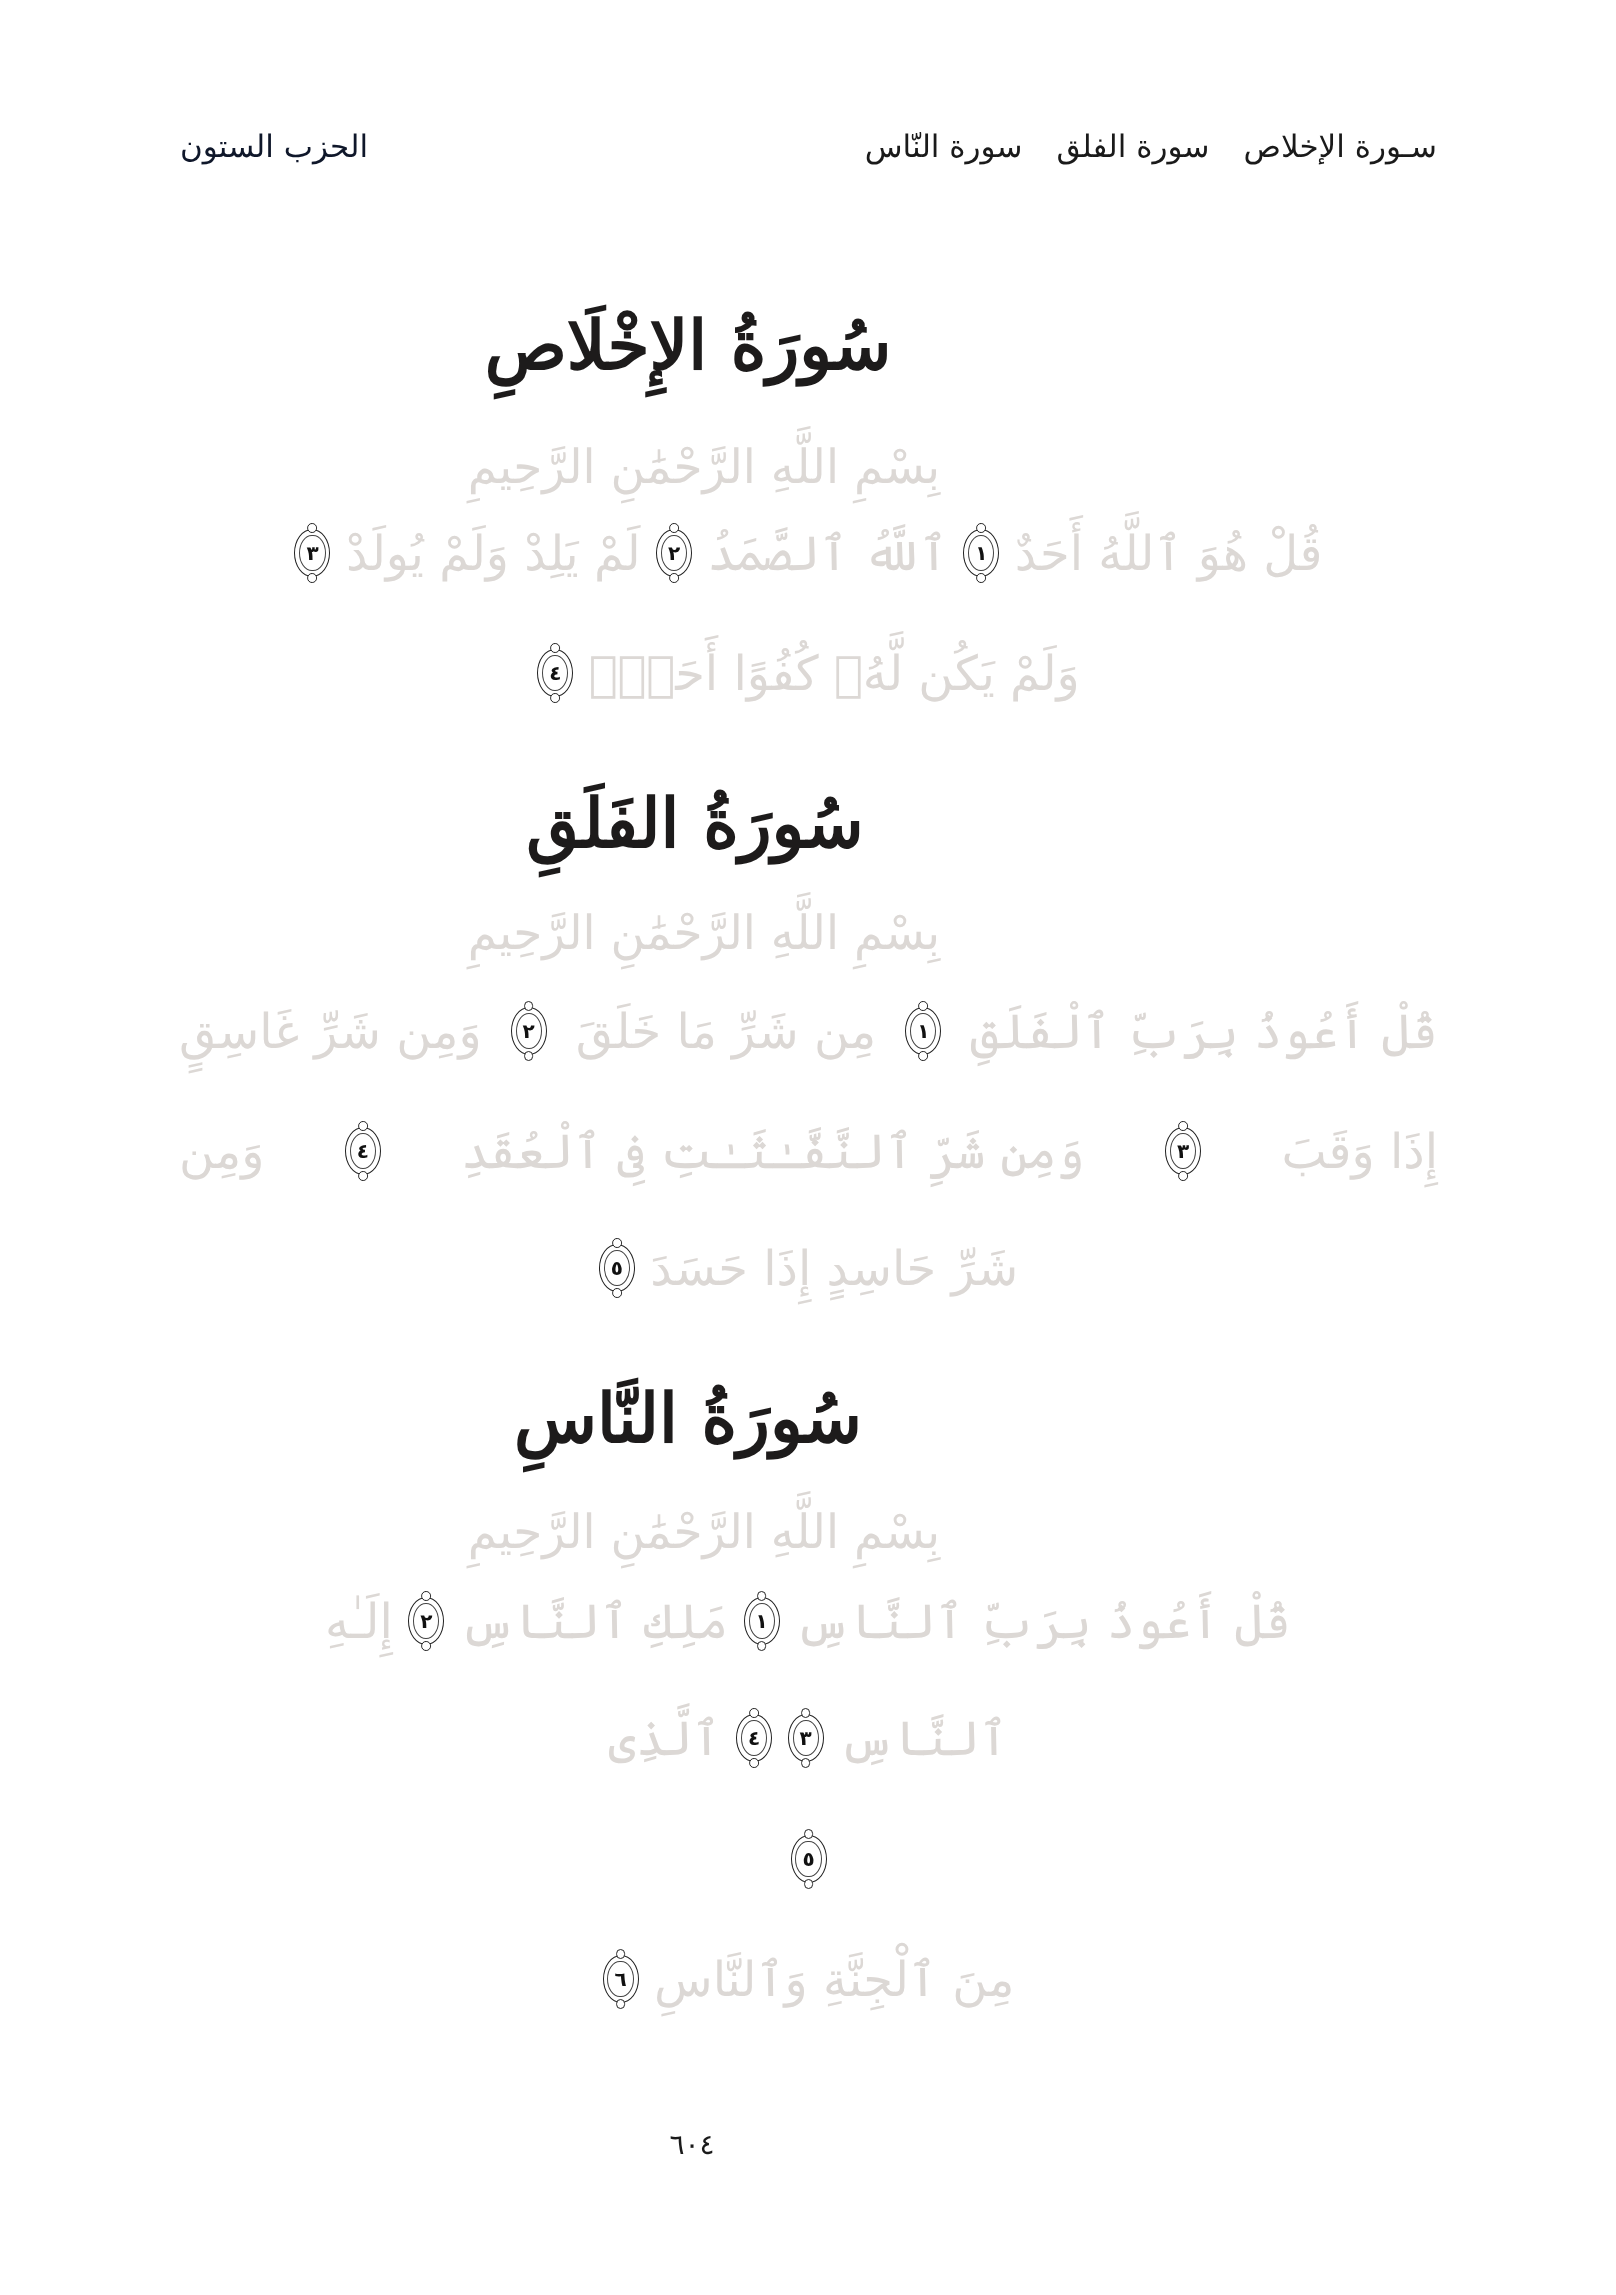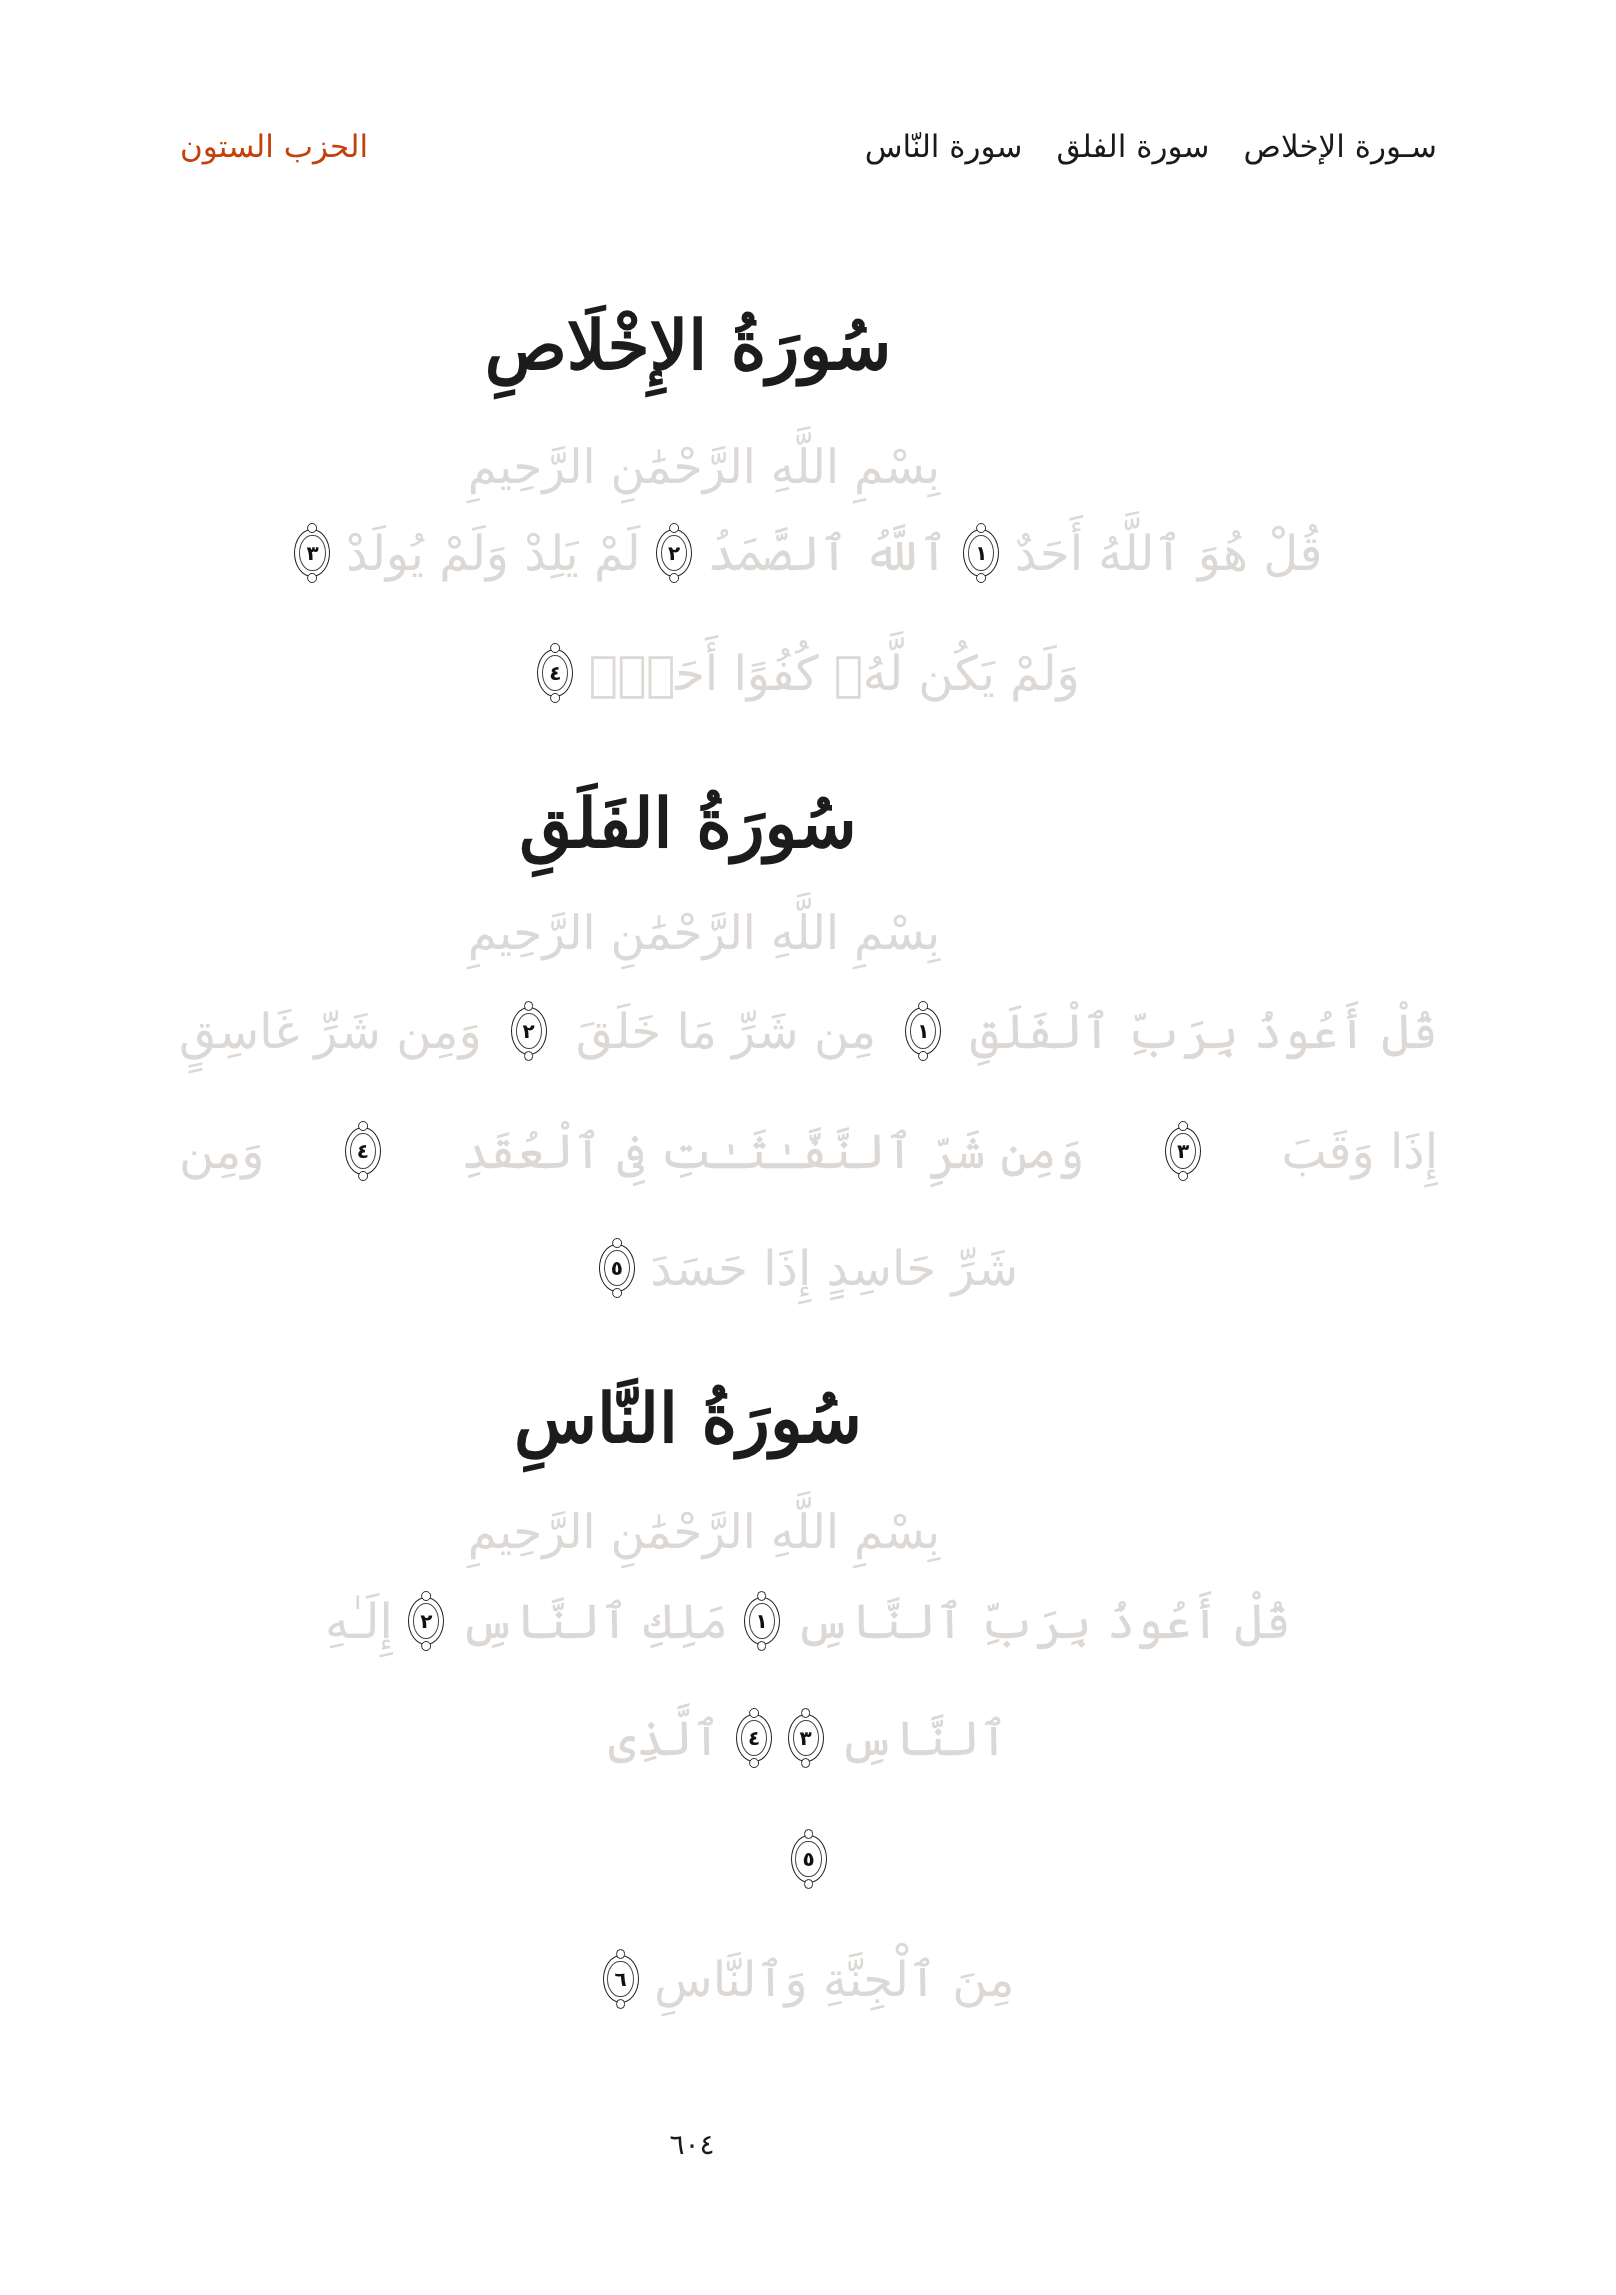--- a/index.html
+++ b/index.html
@@ -10,21 +10,21 @@
   .running-header {
     position: absolute; top: 128px; left: 0; width: 1616px; height: 62px;
   }
   .header-surahs {
     position: absolute; right: 179px; top: 0;
     font-family: "DejaVu Serif", serif; font-size: 31px; color: #1a1a1a;
     display: flex; gap: 34px; direction: rtl;
   }
   .header-hizb {
     position: absolute; left: 180px; top: 0;
-    font-family: "DejaVu Serif", serif; font-size: 31px; color: #c2410c; text-align: right;
+    font-family: "DejaVu Serif", serif; font-size: 31px; color: #0f172a; text-align: right;
   }
   .surah-title {
     position: absolute; left: 0; width: 1376px; text-align: center;
     font-family: "DejaVu Serif", serif; font-weight: bold; font-size: 68px; color: #1d1b1b;
     line-height: 1;
   }
   .basmala {
     position: absolute; left: 0; width: 1408px; text-align: center;
     font-family: "DejaVu Serif", serif; font-size: 47px; color: #dcd8d5; line-height: 1;
     letter-spacing: 1.6px;
@@ -95,21 +95,21 @@
 </div>
 
 <div class="verse-line" style="top:649px;">
   <span>وَلَمْ يَكُن لَّهُۥ كُفُوًا أَحَدٌۢ</span>
   <span class="ayah-marker">
       <span class="ayah-inner"></span>
       <span class="ayah-num">٤</span>
     </span>
 </div>
 
-<div class="surah-title" style="top:789px;">سُورَةُ الفَلَقِ</div>
+<div class="surah-title" style="top:789px;padding-left:7px;">سُورَةُ الفَلَقِ</div>
 <div class="basmala" style="top:909px;">بِسْمِ اللَّهِ الرَّحْمَٰنِ الرَّحِيمِ</div>
 
 <div class="verse-line justify" style="top:1007px;">
   <span>قُلْ أَعُوذُ بِرَبِّ ٱلْفَلَقِ</span>
   <span class="ayah-marker">
       <span class="ayah-inner"></span>
       <span class="ayah-num">١</span>
     </span>
   <span>مِن شَرِّ مَا خَلَقَ</span>
   <span class="ayah-marker">

